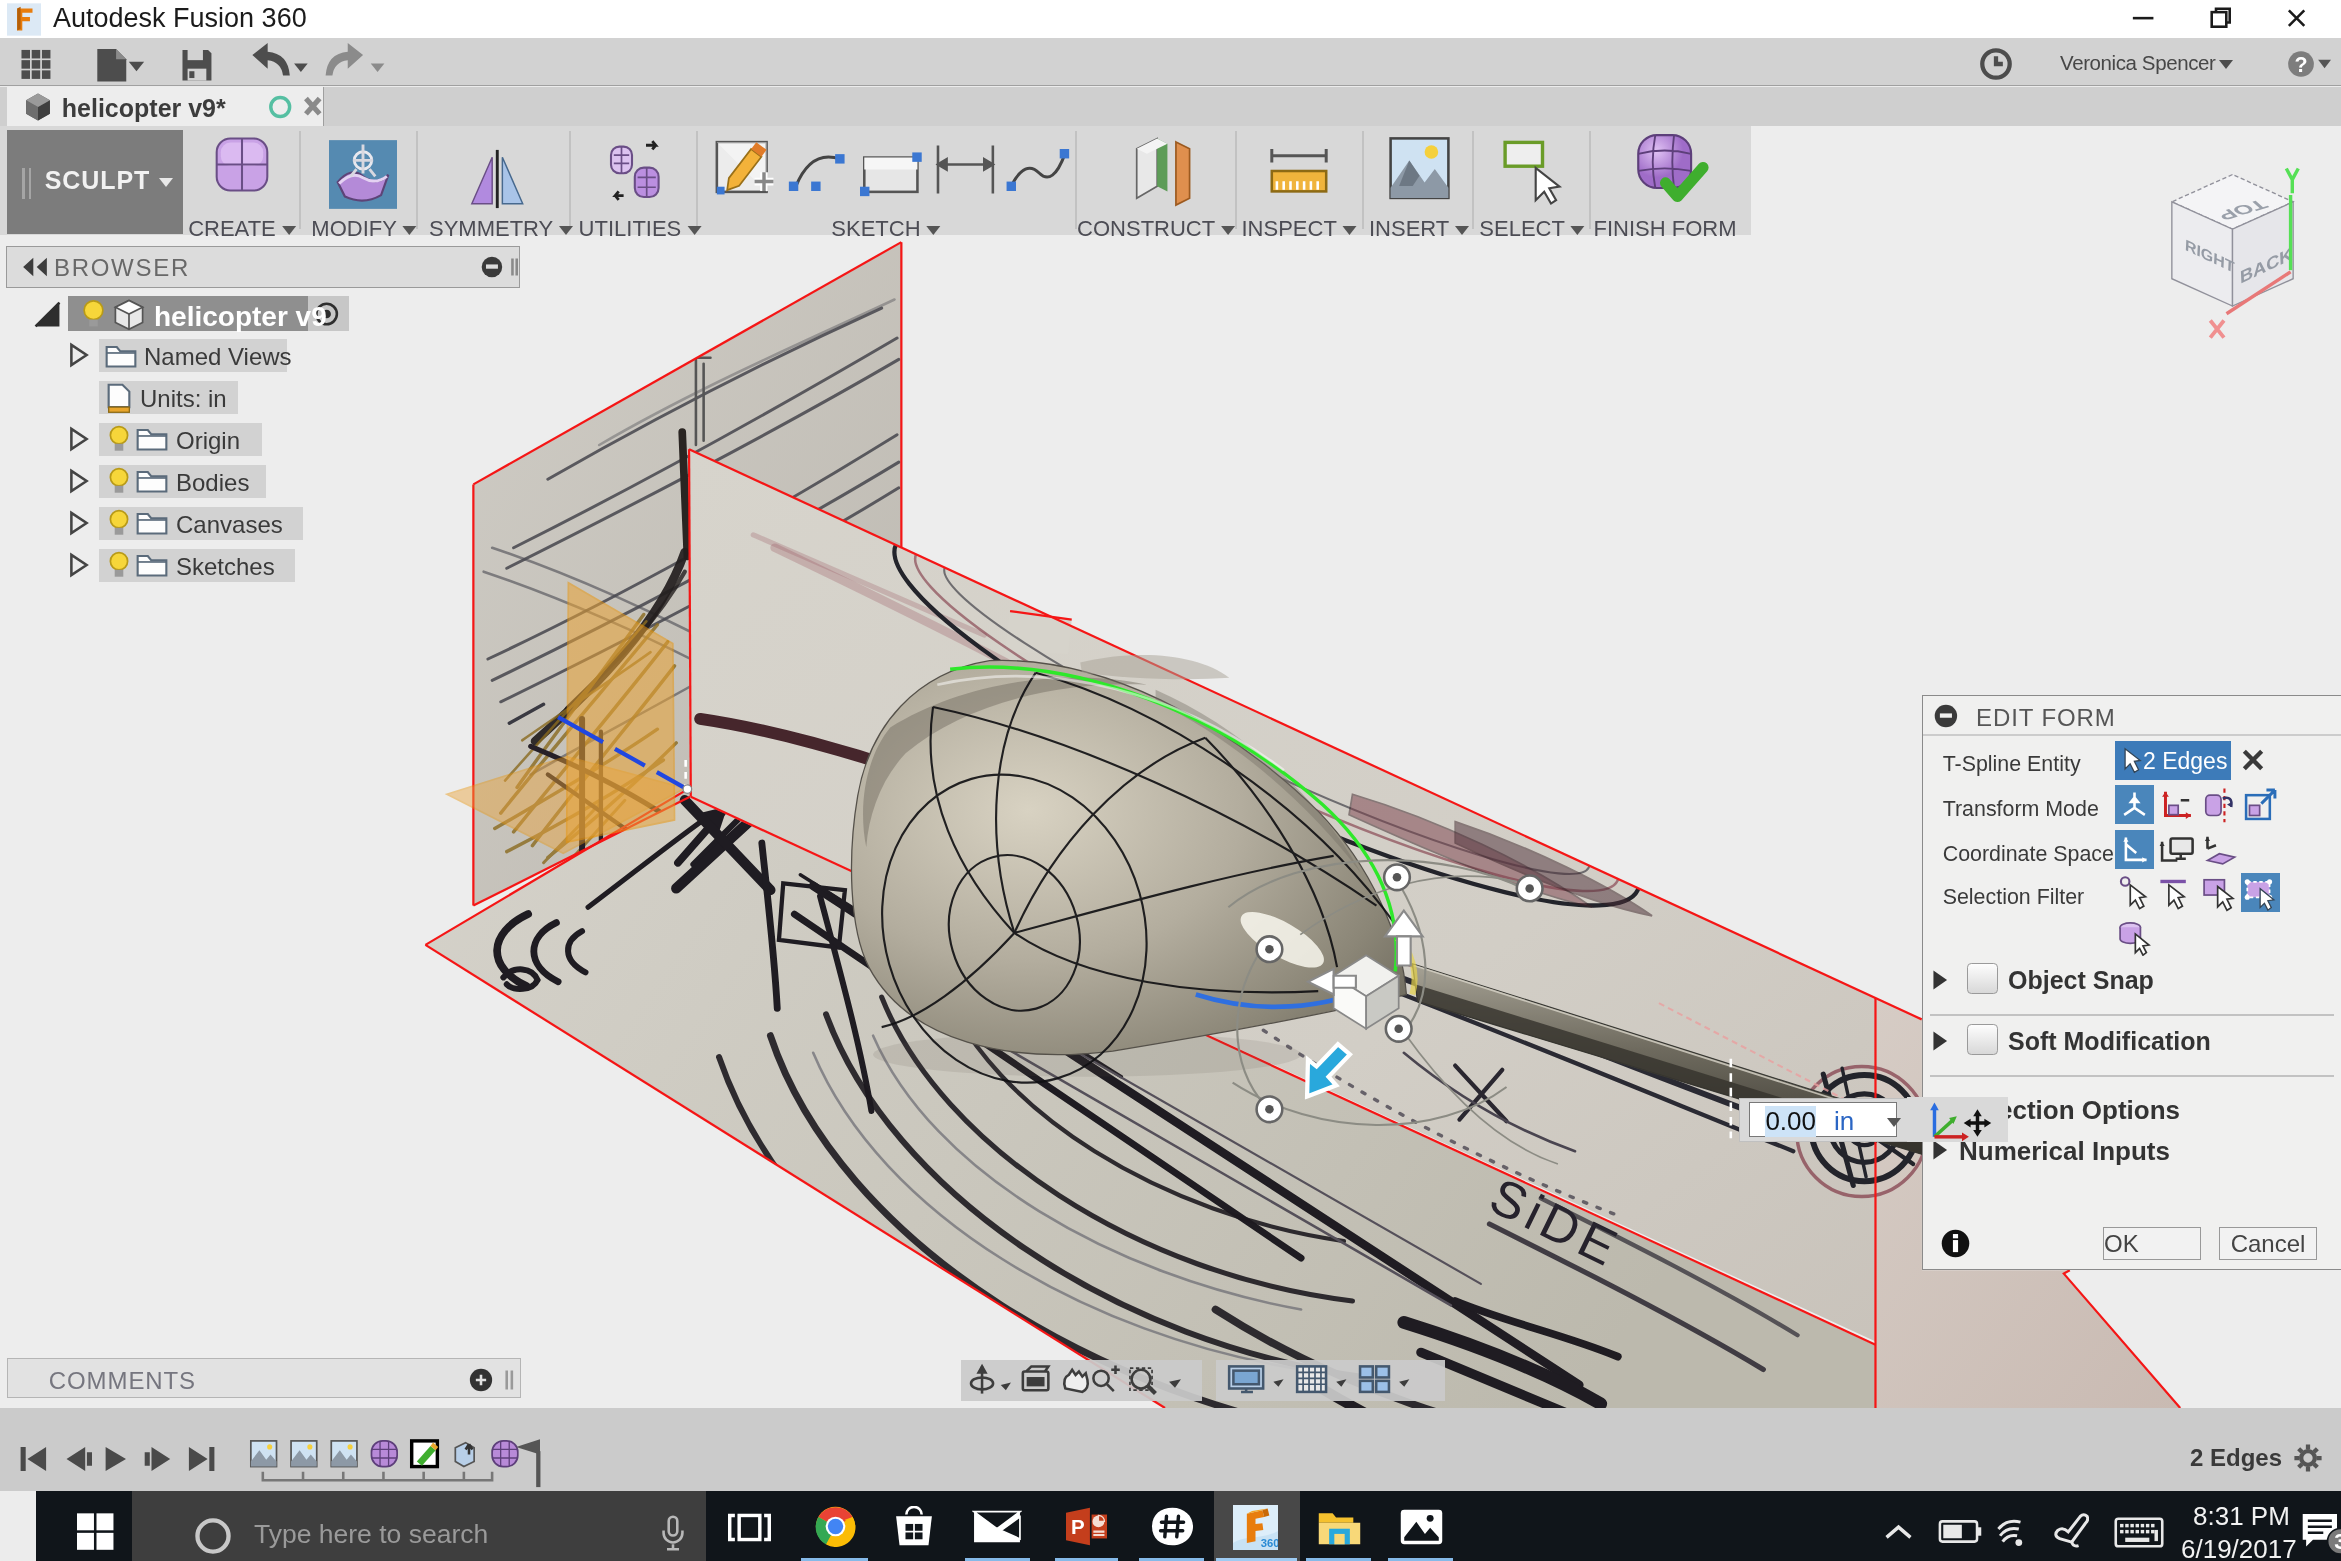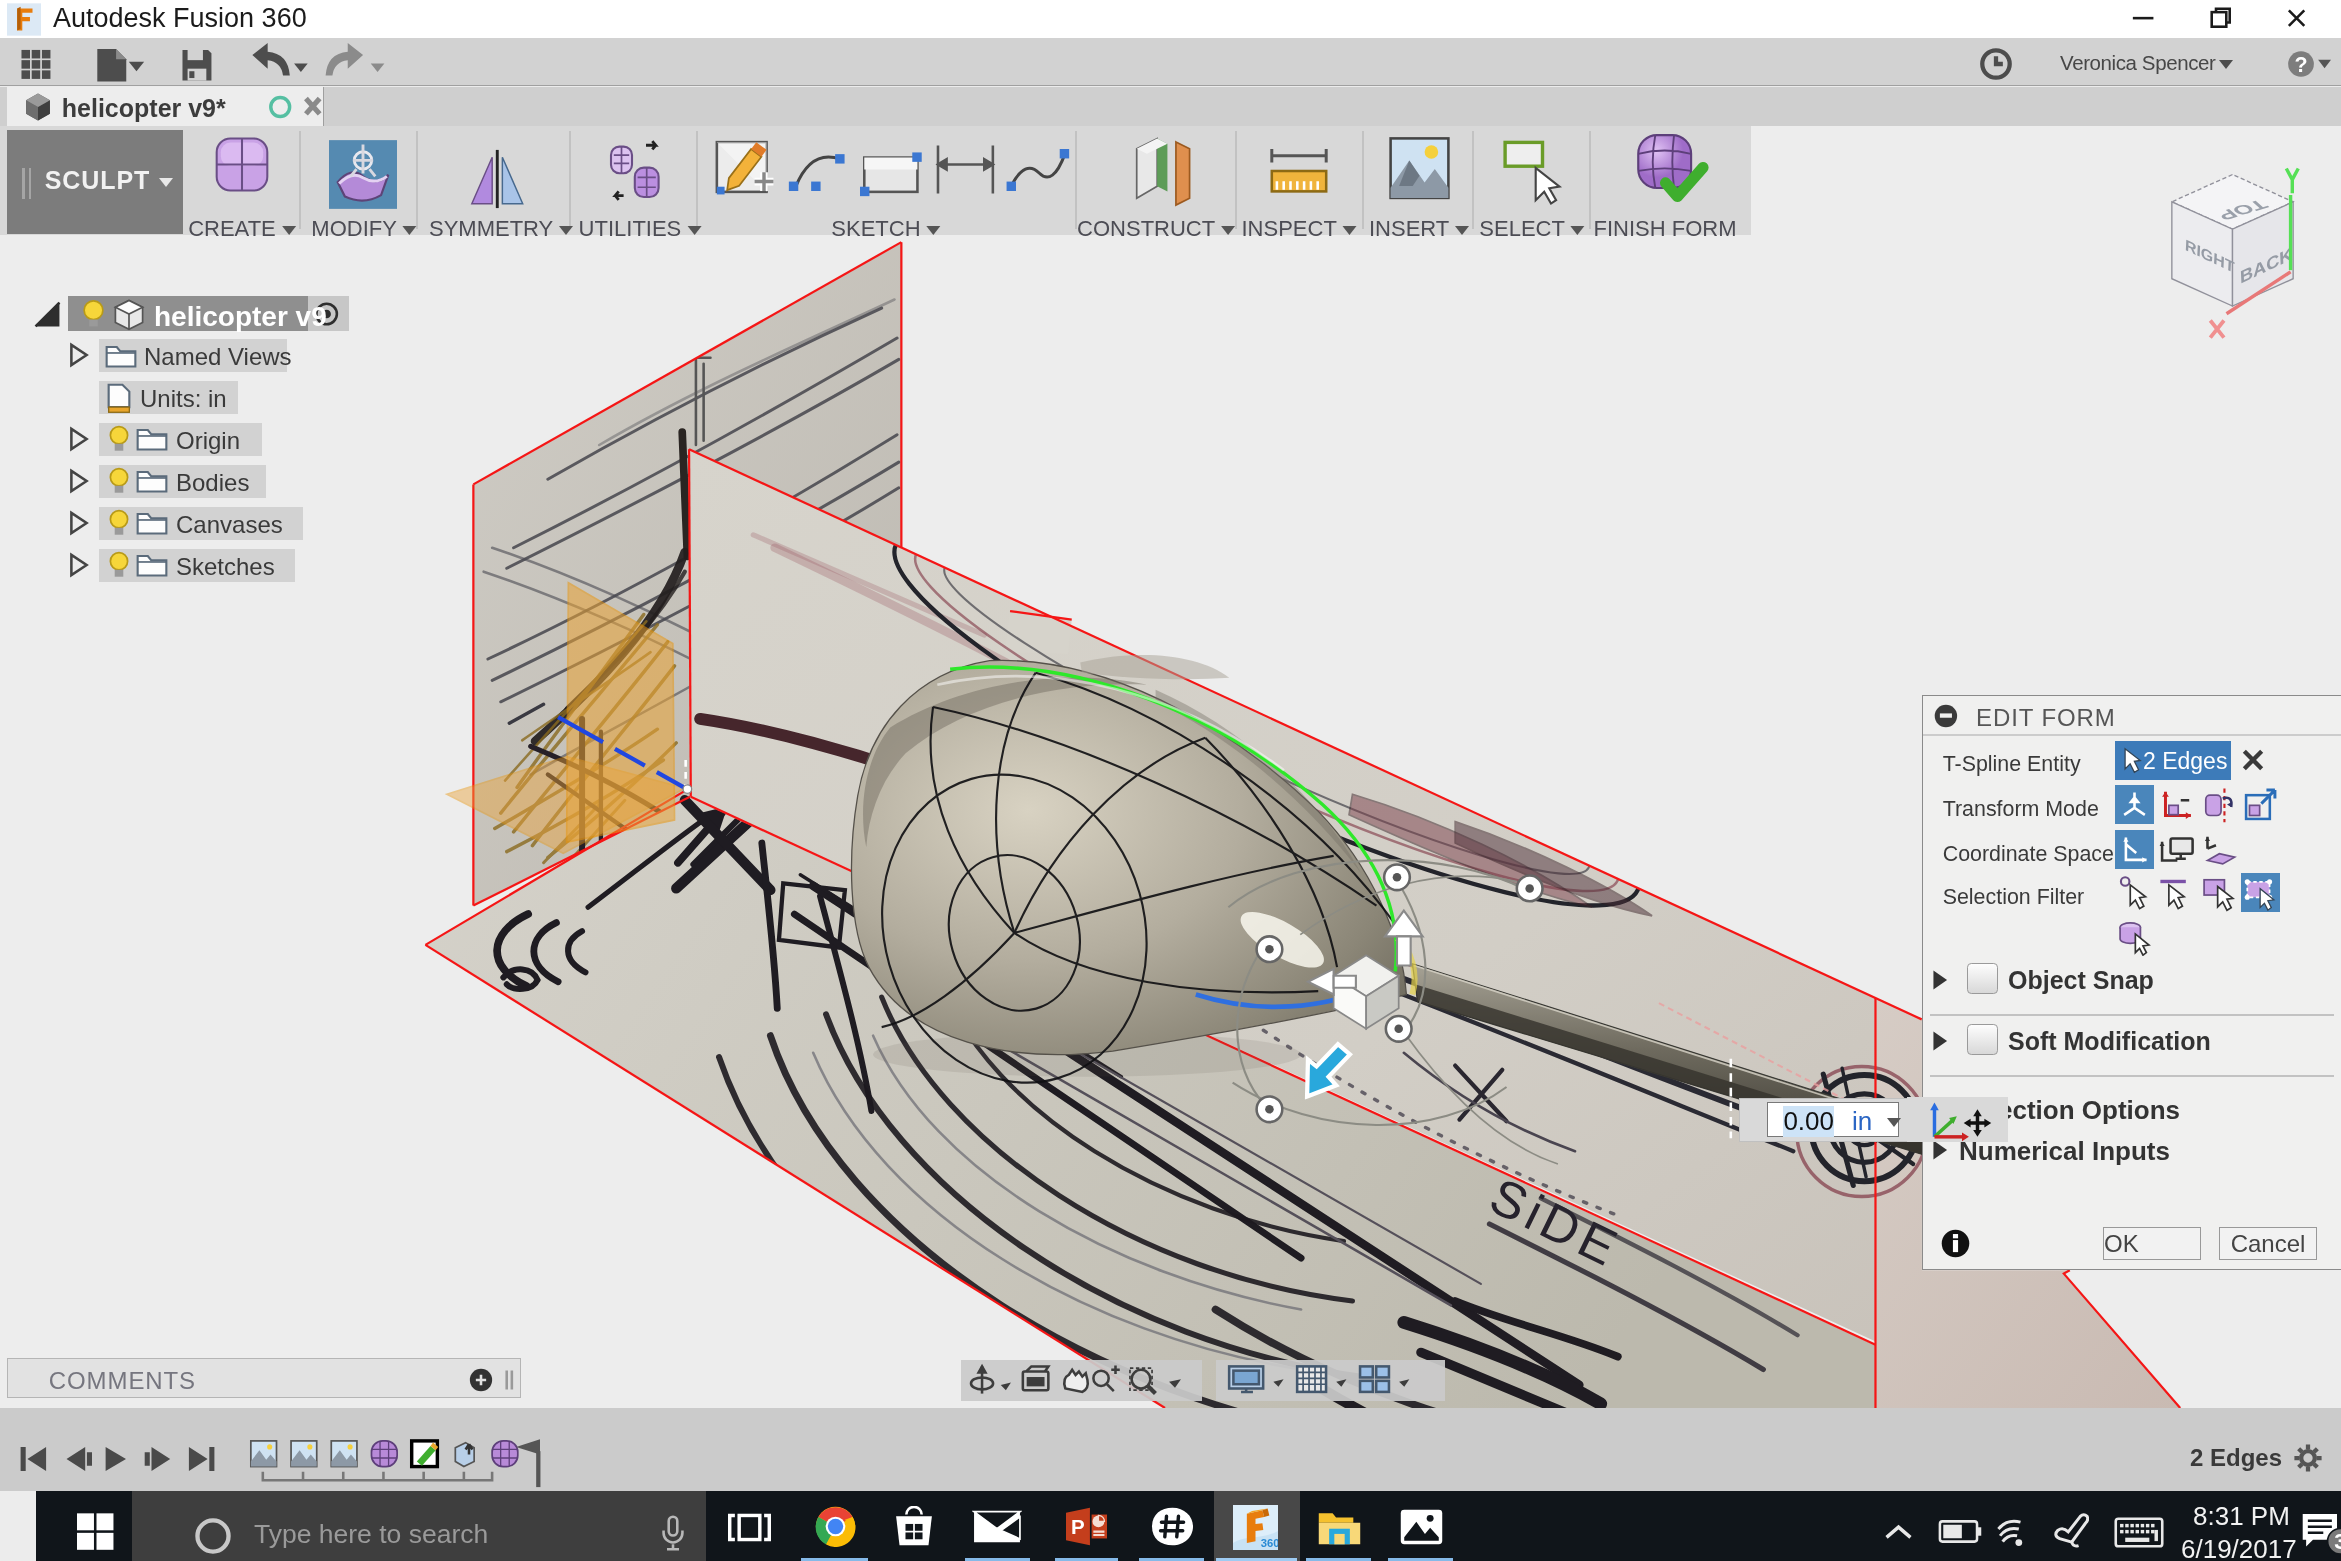--- a/index.html
+++ b/index.html
@@ -490,20 +490,31 @@
   <text transform="translate(2641,233) rotate(163) skewX(32) scale(1,0.62)" font-size="27" fill="#9aa0aa" font-weight="bold" font-family="Liberation Sans,sans-serif">TOP</text>
   <text transform="matrix(0.85,0.4,-0.04,0.82,2552,292)" font-size="22" fill="#959ba5" font-weight="bold" font-family="Liberation Sans,sans-serif">RIGHT</text>
   <text transform="matrix(0.85,-0.4,0.04,0.82,2617,332)" font-size="25" fill="#959ba5" font-weight="bold" font-family="Liberation Sans,sans-serif">BACK</text>
   <path d="M2676,228 V316" stroke="#55e055" stroke-width="4"></path>
   <path d="M2678,210 l-7,-13 M2678,210 l7,-13 M2678,210 v16" stroke="#55e055" stroke-width="4" fill="none"></path>
   <path d="M2676,318 L2601,367" stroke="#e87878" stroke-width="4"></path>
   <path d="M2582,375 l16,20 M2598,375 l-16,20" stroke="#f09090" stroke-width="4.5"></path>
   </g>
 </svg>
 <div id="browser" class="abs" style="left:0;top:0;width:599px;height:599px">
+  <div class="abs" style="left:6px;top:246px;width:514px;height:42px;background:#dcdcdc;border:1.7px solid #9a9a9a">
+    <svg class="abs" style="left:8.6px;top:8.6px" width="38" height="22" viewBox="0 0 44 26">
+        <path d="M20 2 L8 13 L20 24 Z M36 2 L24 13 L36 24 Z" fill="#3d3d3d"></path>
+      </svg>
+    <span class="abs" style="left:47px;top:6.8px;font-size:24px;color:#686868;letter-spacing:1.7px">BROWSER</span>
+    <svg class="abs" style="left:473px;top:7.7px" width="41" height="24" viewBox="0 0 48 28">
+      <circle cx="14" cy="14" r="12" fill="#3a3a3a"></circle>
+        <rect x="7" y="11" width="14" height="5" fill="#dcdcdc"></rect>
+      <path d="M38 4 V24 M43 4 V24" stroke="#8a8a8a" stroke-width="3"></path>
+    </svg>
+  </div>
   <svg class="abs" style="left:33px;top:300px" width="29" height="29" viewBox="0 0 34 34">
       <path d="M3 31 L31 31 L31 3 Z" fill="#2e2e2e"></path>
       <path d="M3 31 L31 3" stroke="#2e2e2e" stroke-width="3"></path>
     </svg>
   <div class="abs" style="left:68px;top:296px;width:240px;height:35px;background:#8f8f8f"></div>
   <div class="abs" style="left:308px;top:296px;width:41px;height:35px;background:#c7c7c7"></div>
   <svg class="abs" style="left:313px;top:301px" width="29" height="26" viewBox="0 0 34 30">
       <circle cx="16" cy="15" r="12" fill="none" stroke="#2e2e2e" stroke-width="3"></circle>
       <circle cx="16" cy="15" r="5" fill="#2e2e2e"></circle>
     </svg>
@@ -690,21 +701,21 @@
   <span class="abs" style="left:36px;top:440px;font-size:26px;font-weight:bold;color:#333">Numerical Inputs</span>
   <svg class="abs" style="left:17px;top:532px" width="31" height="31" viewBox="0 0 36 36">
       <circle cx="18" cy="18" r="16" fill="#111"></circle>
       <rect x="15" y="14" width="6" height="14" fill="#fff"></rect>
       <rect x="15" y="7" width="6" height="5" fill="#fff"></rect>
     </svg>
   <div class="abs" style="left:180px;top:531px;width:98px;height:33px;background:#f2f2f2;border:1.7px solid #999;text-align:left;font-size:24px;color:#444;line-height:31px">OK</div>
   <div class="abs" style="left:296px;top:531px;width:98px;height:33px;background:#f2f2f2;border:1.7px solid #999;text-align:center;font-size:24px;color:#444;line-height:31px">Cancel</div>
 </div>
 <div id="spinner" class="abs" style="left:1739px;top:1098px;width:171px;height:44px;background:#d9d9d9;border:0.9px solid #c0c0c0">
-  <div class="abs" style="left:27px;top:3.4px;width:132px;height:35px;background:#ffffff;border:1.7px solid #787878">
+  <div class="abs" style="left:9px;top:3.4px;width:148px;height:35px;background:#ffffff;border:1.7px solid #787878">
     <span class="abs" style="left:15.4px;top:2.6px;font-size:26px;color:#111;background:#cde3f7">0.00</span>
     <span class="abs" style="left:84px;top:2.6px;font-size:26px;color:#2b66c4">in</span>
   </div>
   <span class="caret abs" style="left:147px;top:19px"></span>
 </div>
 <div id="axisoverlay" class="abs" style="left:1907px;top:1097px;width:101px;height:45px;background:#d9d9d9">
   <svg class="abs" style="left:12px;top:1.7px" width="86" height="43" viewBox="0 0 100 50">
     <path d="M18 44 V10" stroke="#2a6de0" stroke-width="4"></path>
       <path d="M18 4 l-5 9 h10 Z" fill="#2a6de0"></path>
     <path d="M18 44 L40 24" stroke="#3fae2e" stroke-width="4"></path>

